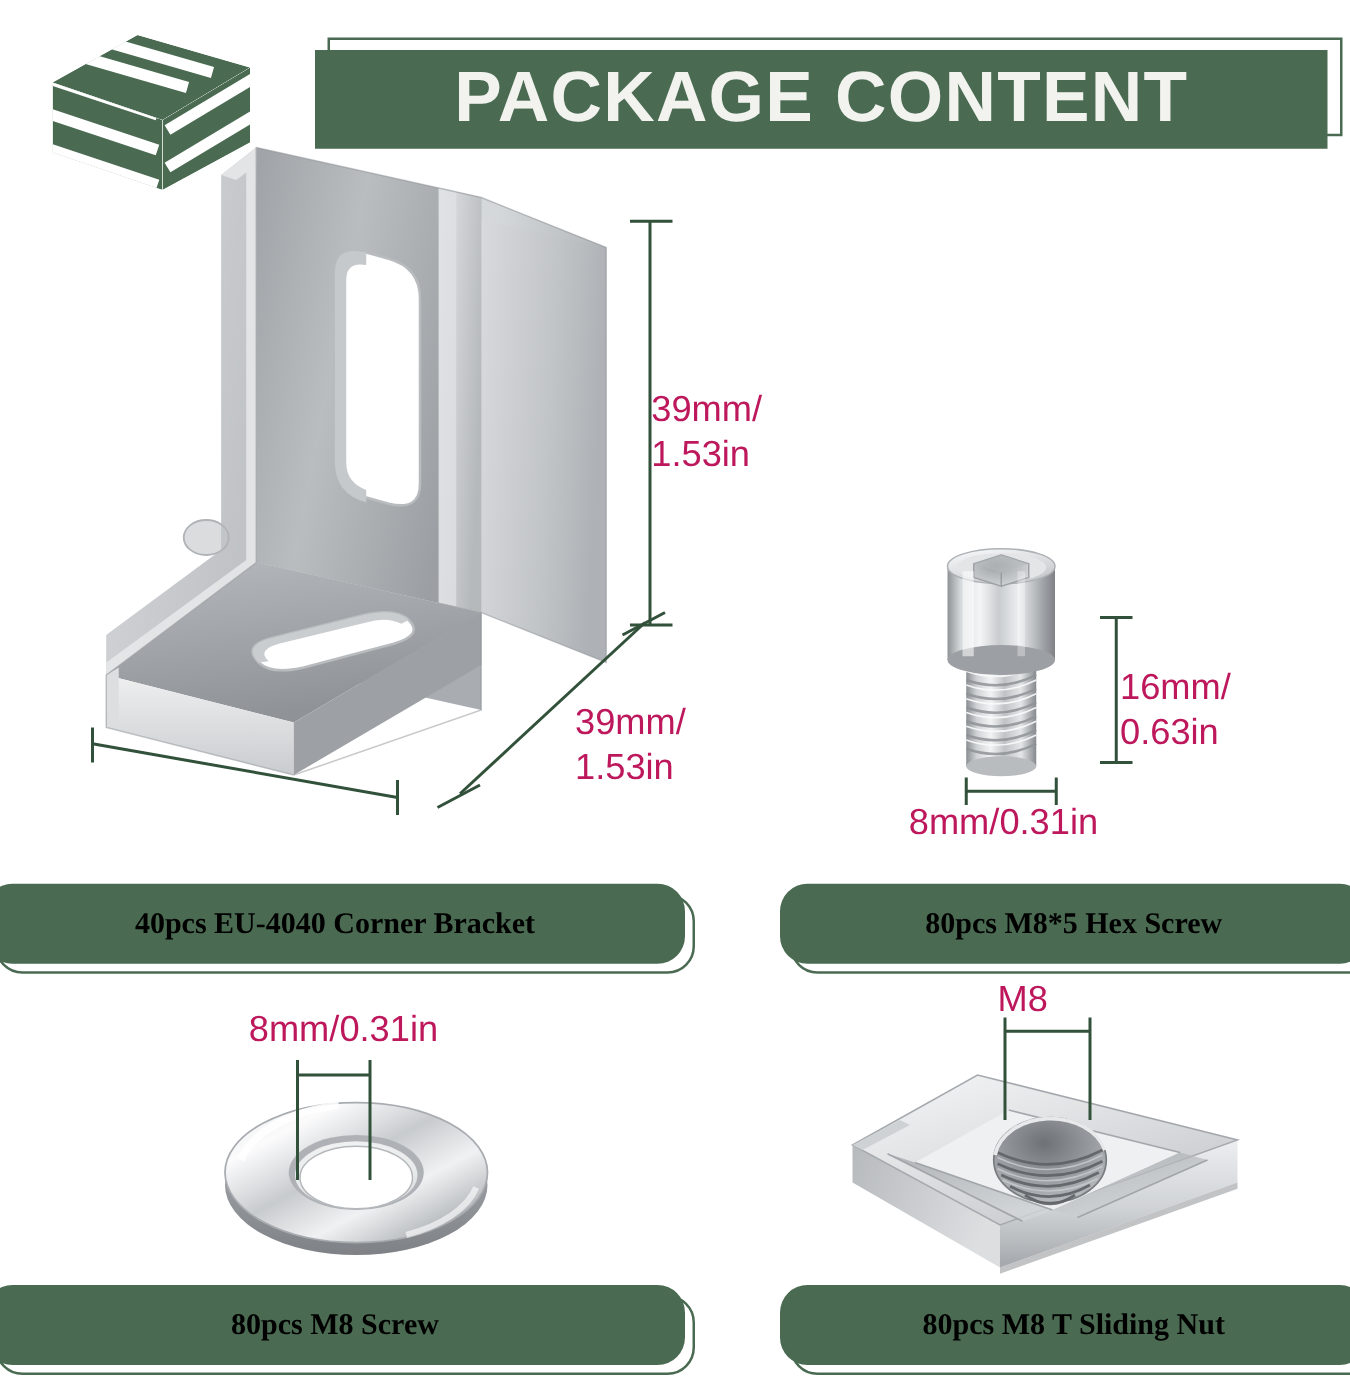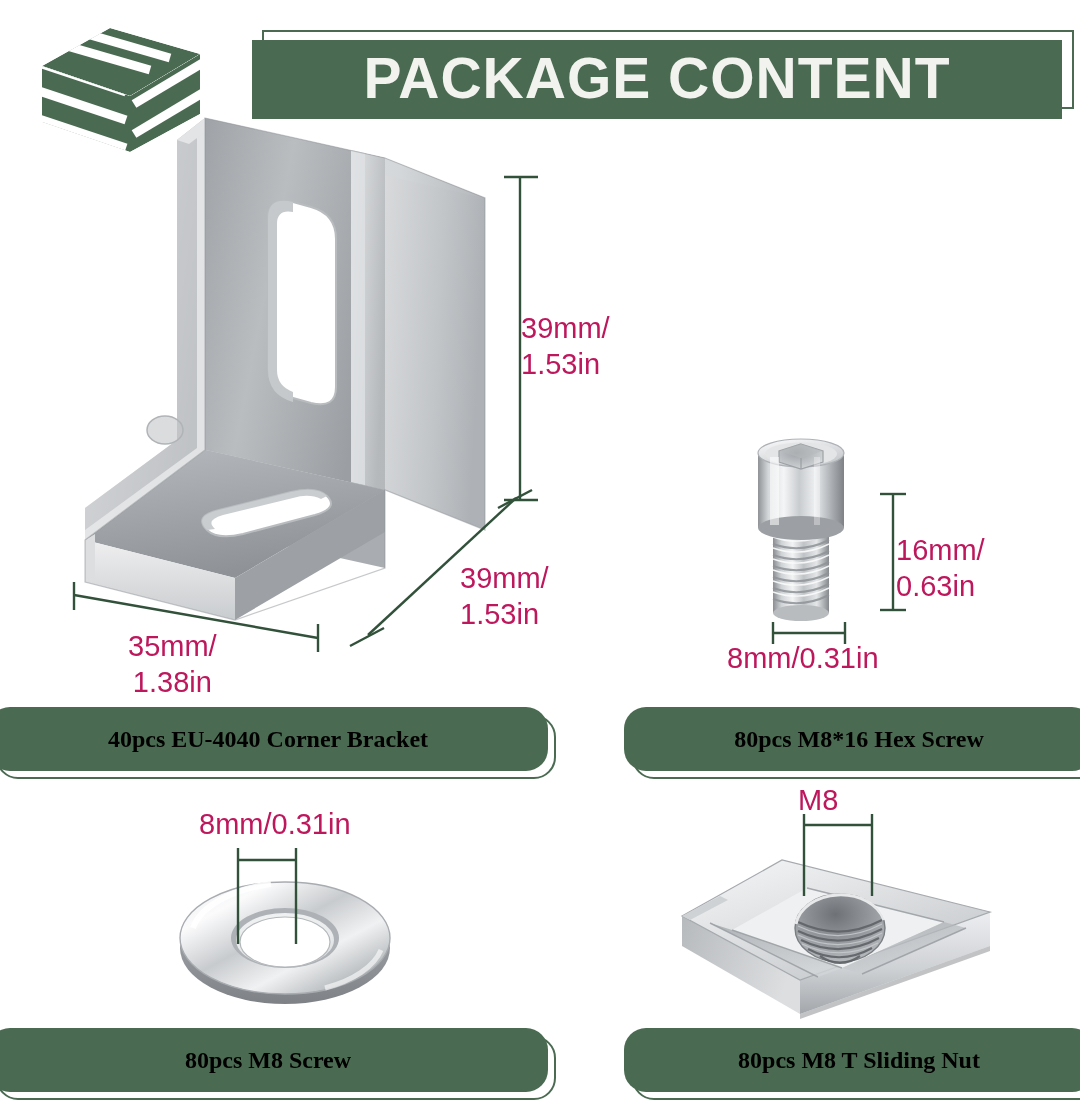--- a/index.html
+++ b/index.html
@@ -267,21 +267,20 @@
   </svg>
   <div class="dim-text" style="left:460px; top:560px;"><span>39mm/</span><br><span>1.53in</span></div>
 
   <svg class="dim-svg" style="left:60px; top:578px; width:300px; height:80px;" viewBox="0 0 300 80">
     <g stroke="#32513a" stroke-width="2.4" fill="none">
       <line x1="14" y1="17" x2="258" y2="60"></line>
       <line x1="14" y1="4" x2="14" y2="32"></line>
       <line x1="258" y1="46" x2="258" y2="74"></line>
     </g>
   </svg>
-  <div class="dim-text" style="left:128px; top:628px; text-align:center;"><span>35mm/</span><br><span>1.38in</span></div>
 
   <svg class="product" style="left:740px; top:425px; width:130px; height:200px;" viewBox="0 0 130 200">
     <defs>
       <linearGradient id="scHead" x1="0" y1="0" x2="1" y2="0">
         <stop offset="0%" stop-color="#8e9296"></stop>
         <stop offset="12%" stop-color="#d5d8da"></stop>
         <stop offset="30%" stop-color="#f4f5f6"></stop>
         <stop offset="48%" stop-color="#c9cccf"></stop>
         <stop offset="66%" stop-color="#eceef0"></stop>
         <stop offset="86%" stop-color="#a9adb1"></stop>
@@ -486,21 +485,21 @@
   <div class="pill-wrap" style="left:-12px; top:707px; width:560px; height:64px;">
     <div class="pill-shadow"></div>
     <div class="pill">
       <span class="pill-text">40pcs EU-4040 Corner Bracket</span>
     </div>
   </div>
 
   <div class="pill-wrap" style="left:624px; top:707px; width:470px; height:64px;">
     <div class="pill-shadow"></div>
     <div class="pill">
-      <span class="pill-text">80pcs M8*16 Hex Screw</span>
+      <span class="pill-text">80pcs M8*5 Hex Screw</span>
     </div>
   </div>
 
   <div class="pill-wrap" style="left:-12px; top:1028px; width:560px; height:64px;">
     <div class="pill-shadow"></div>
     <div class="pill">
       <span class="pill-text">80pcs M8 Screw</span>
     </div>
   </div>
 

